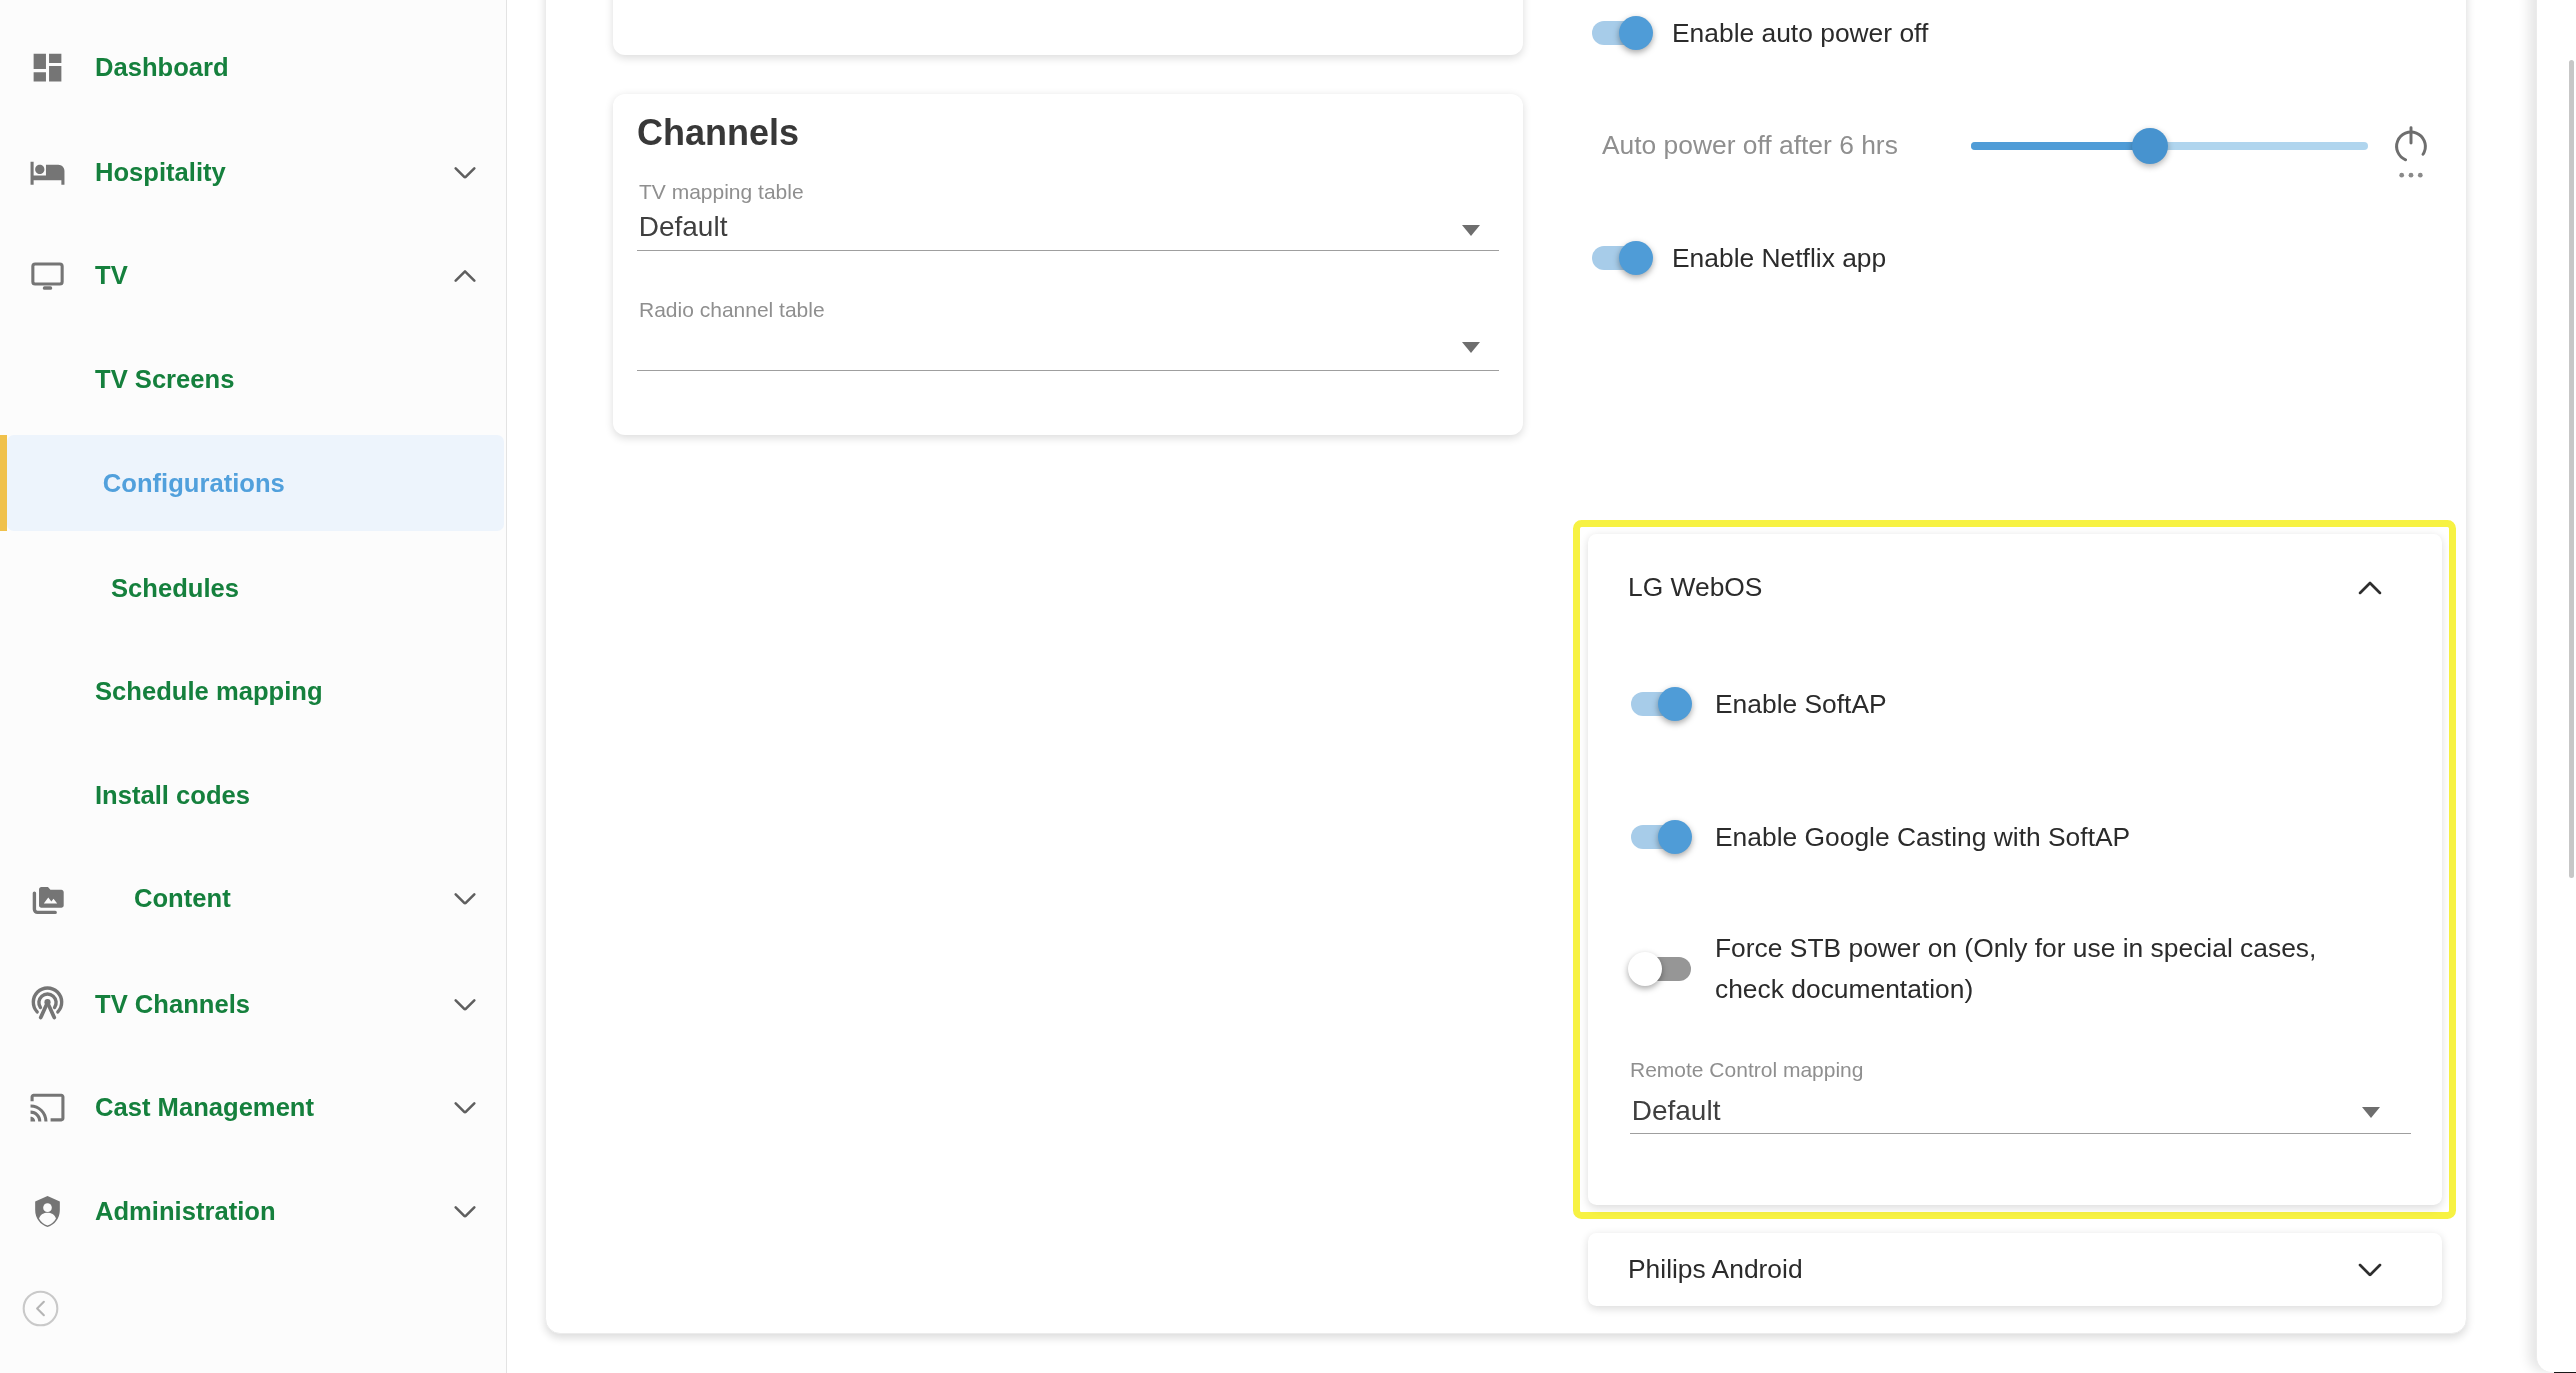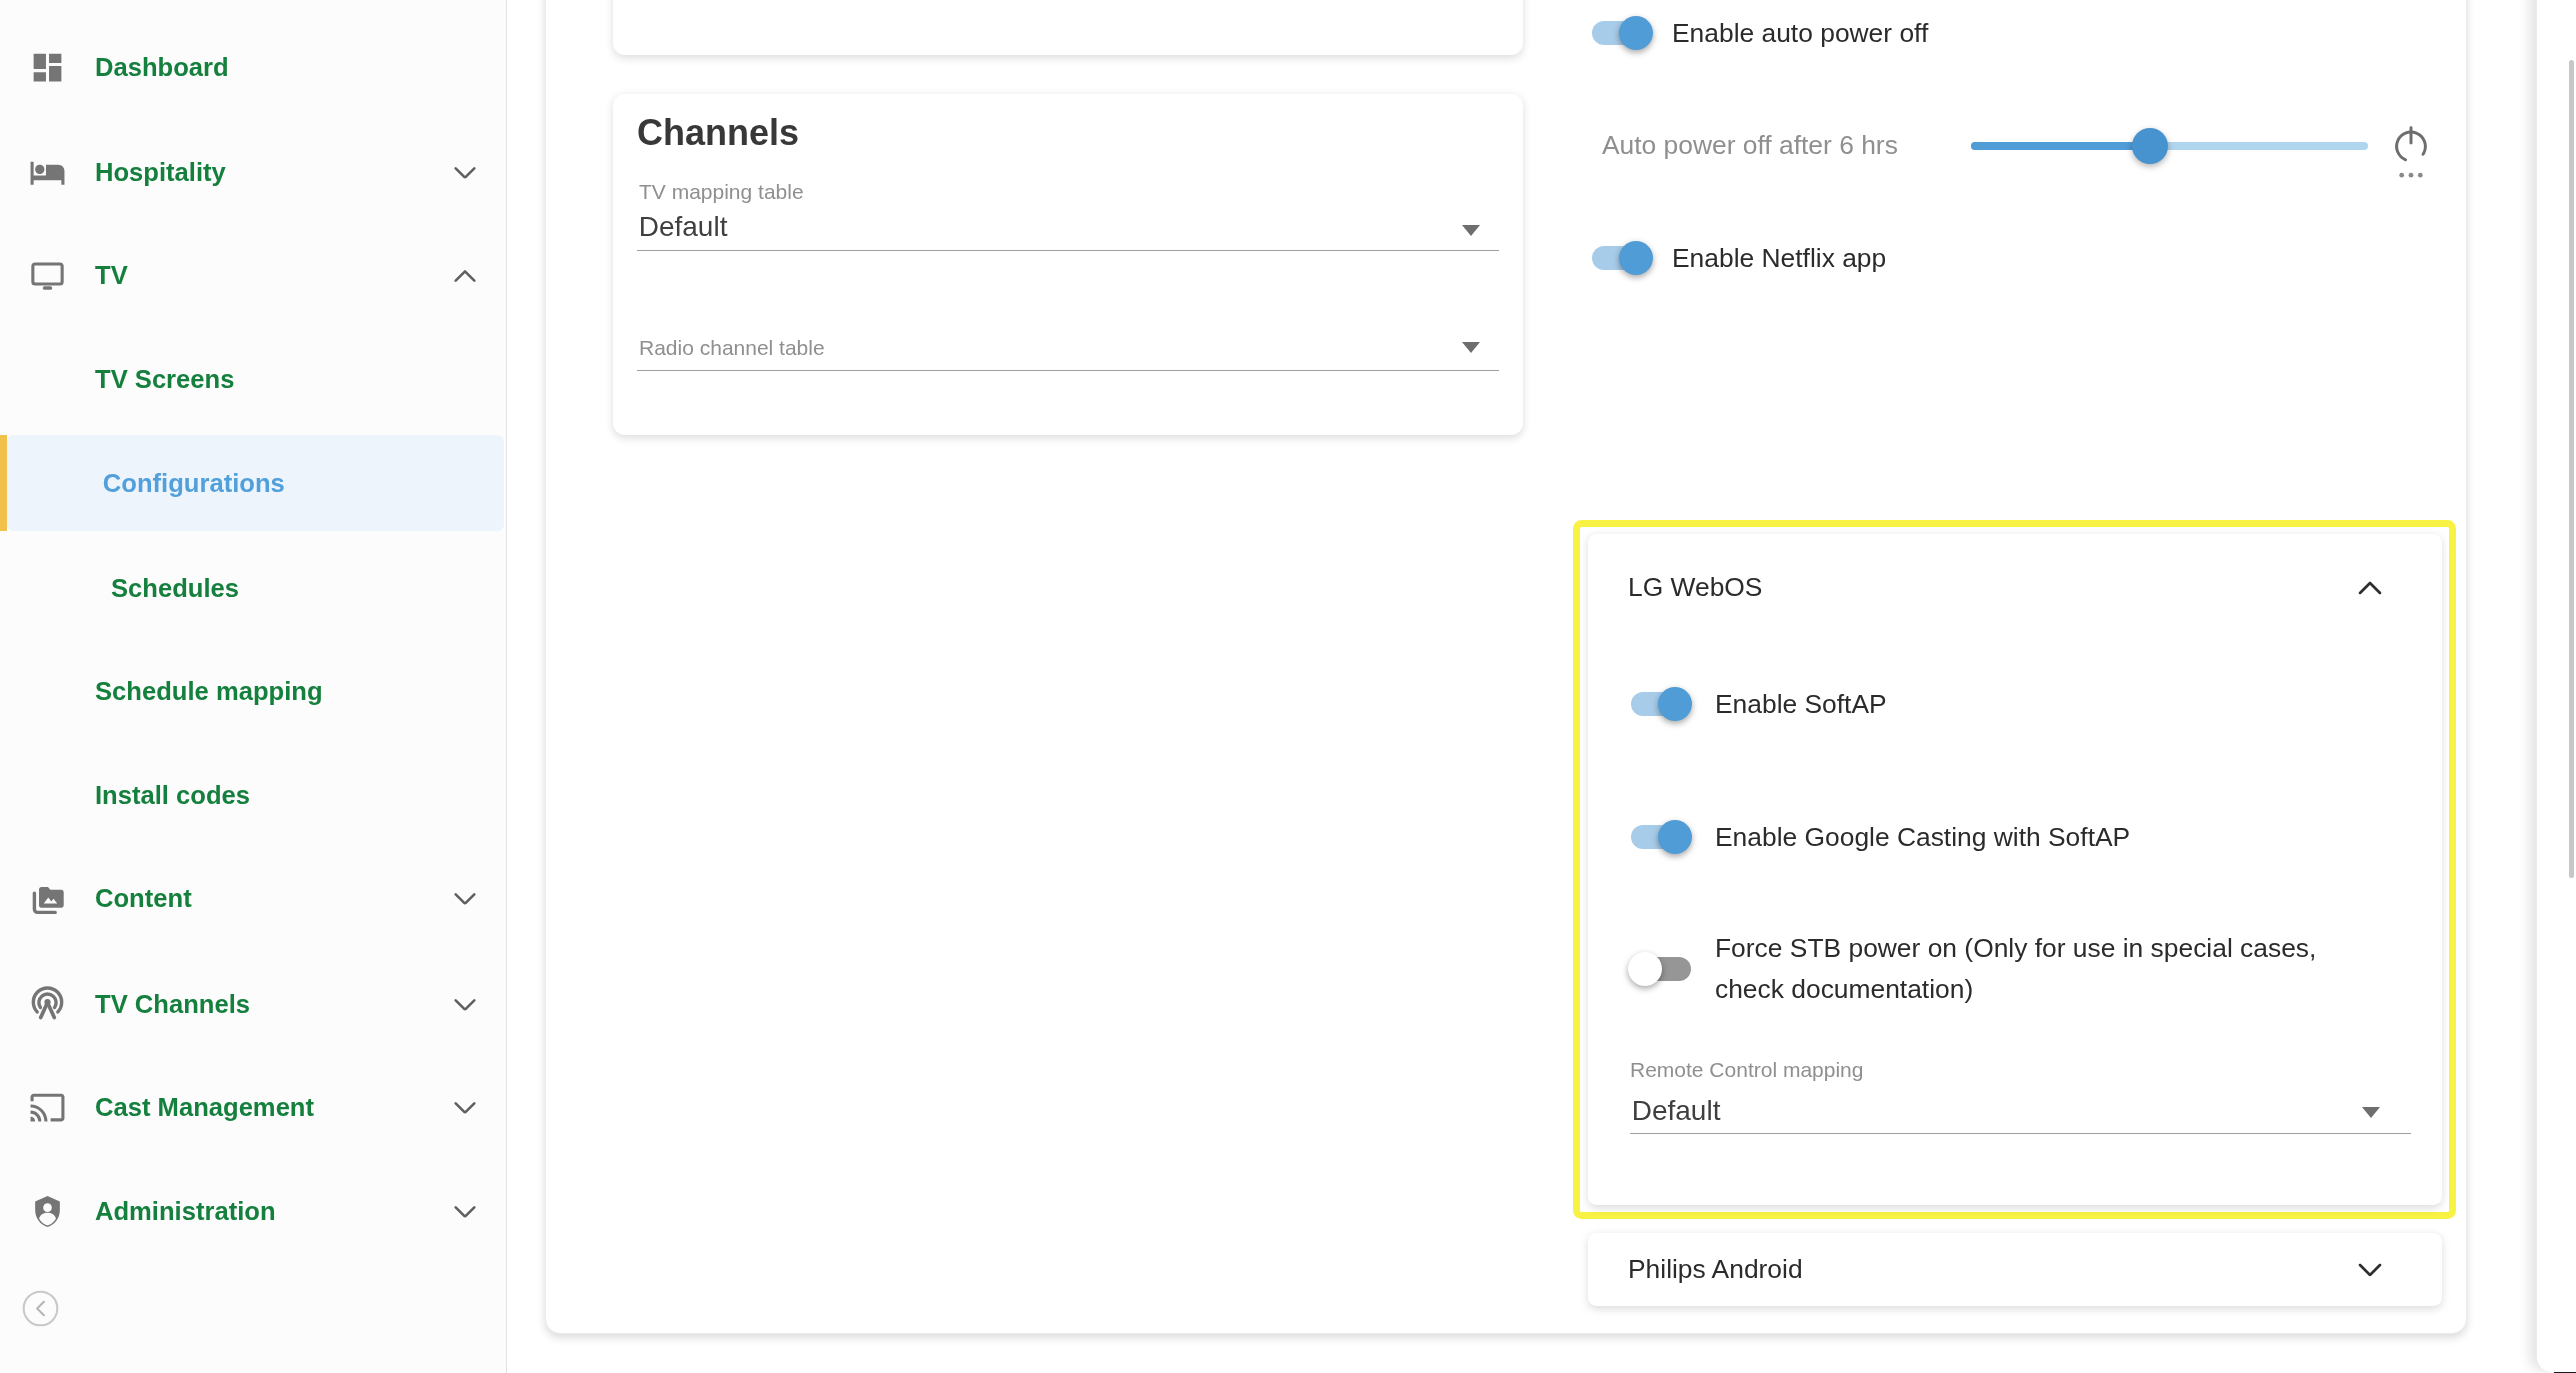--- a/index.html
+++ b/index.html
@@ -74,21 +74,21 @@
 
   <div class="card" style="left:613px;top:-34px;width:910px;height:89px;"></div>
 
   <div class="card" style="left:613px;top:94px;width:910px;height:341px;"></div>
   <div style="position:absolute;left:637px;top:112px;font-size:36px;font-weight:700;color:#383838;">Channels</div>
   <div class="flabel" style="left:639px;top:180px;">TV mapping table</div>
   <div class="select" style="left:637px;top:203px;width:862px;height:48px;">
     <span class="sel-value">Default</span>
     <span class="tri" style="right:19px;top:22px;"></span>
   </div>
-  <div class="flabel" style="left:639px;top:298px;margin-top:38px;">Radio channel table</div>
+  <div class="flabel" style="left:639px;top:298px;">Radio channel table</div>
   <div class="select" style="left:637px;top:322px;width:862px;height:49px;">
     <span class="sel-value"></span>
     <span class="tri" style="right:19px;top:20.4px;"></span>
   </div>
 
   <div class="toggle on" style="left:1592px;top:16px;">
     <div class="track"></div>
     <div class="thumb"></div>
   </div>
   <div class="tlabel" style="left:1672px;top:12.8px;">Enable auto power off</div>
@@ -217,21 +217,21 @@
     <div class="srow sub" style="top:563px;">
       <span class="slabel" style="margin-left:16px;">Schedules</span>
     </div>
     <div class="srow sub" style="top:666px;">
       <span class="slabel" style="margin-left:0;">Schedule mapping</span>
     </div>
     <div class="srow sub" style="top:770px;">
       <span class="slabel" style="margin-left:0;">Install codes</span>
     </div>
 
-    <div class="srow" style="top:873px;">
+    <div class="srow" style="top:873px;gap:39px;">
       <span class="sicon">
         <svg width="37" height="37" viewBox="0 0 24 24">
             <path d="M3.5 8.5V19c0 1.1.9 2 2 2H17" fill="none" stroke="#757575" stroke-width="2.2" stroke-linecap="round"></path>
             <path d="M8 4.5h4.3l1.6 1.9H21c.8 0 1.5.7 1.5 1.5v8.6c0 .8-.7 1.5-1.5 1.5H8c-.8 0-1.5-.7-1.5-1.5V6c0-.8.7-1.5 1.5-1.5z" fill="#757575"></path>
             <path d="M9.6 15.3l2.9-3.9 2 2.6 1.4-1.8 2.4 3.1z" fill="#fcfcfc"></path>
           </svg>
       </span>
       <span class="slabel">Content</span>
       <span class="schev">
         <svg class="chev" width="22" height="12.8" viewBox="0 0 26 15">

